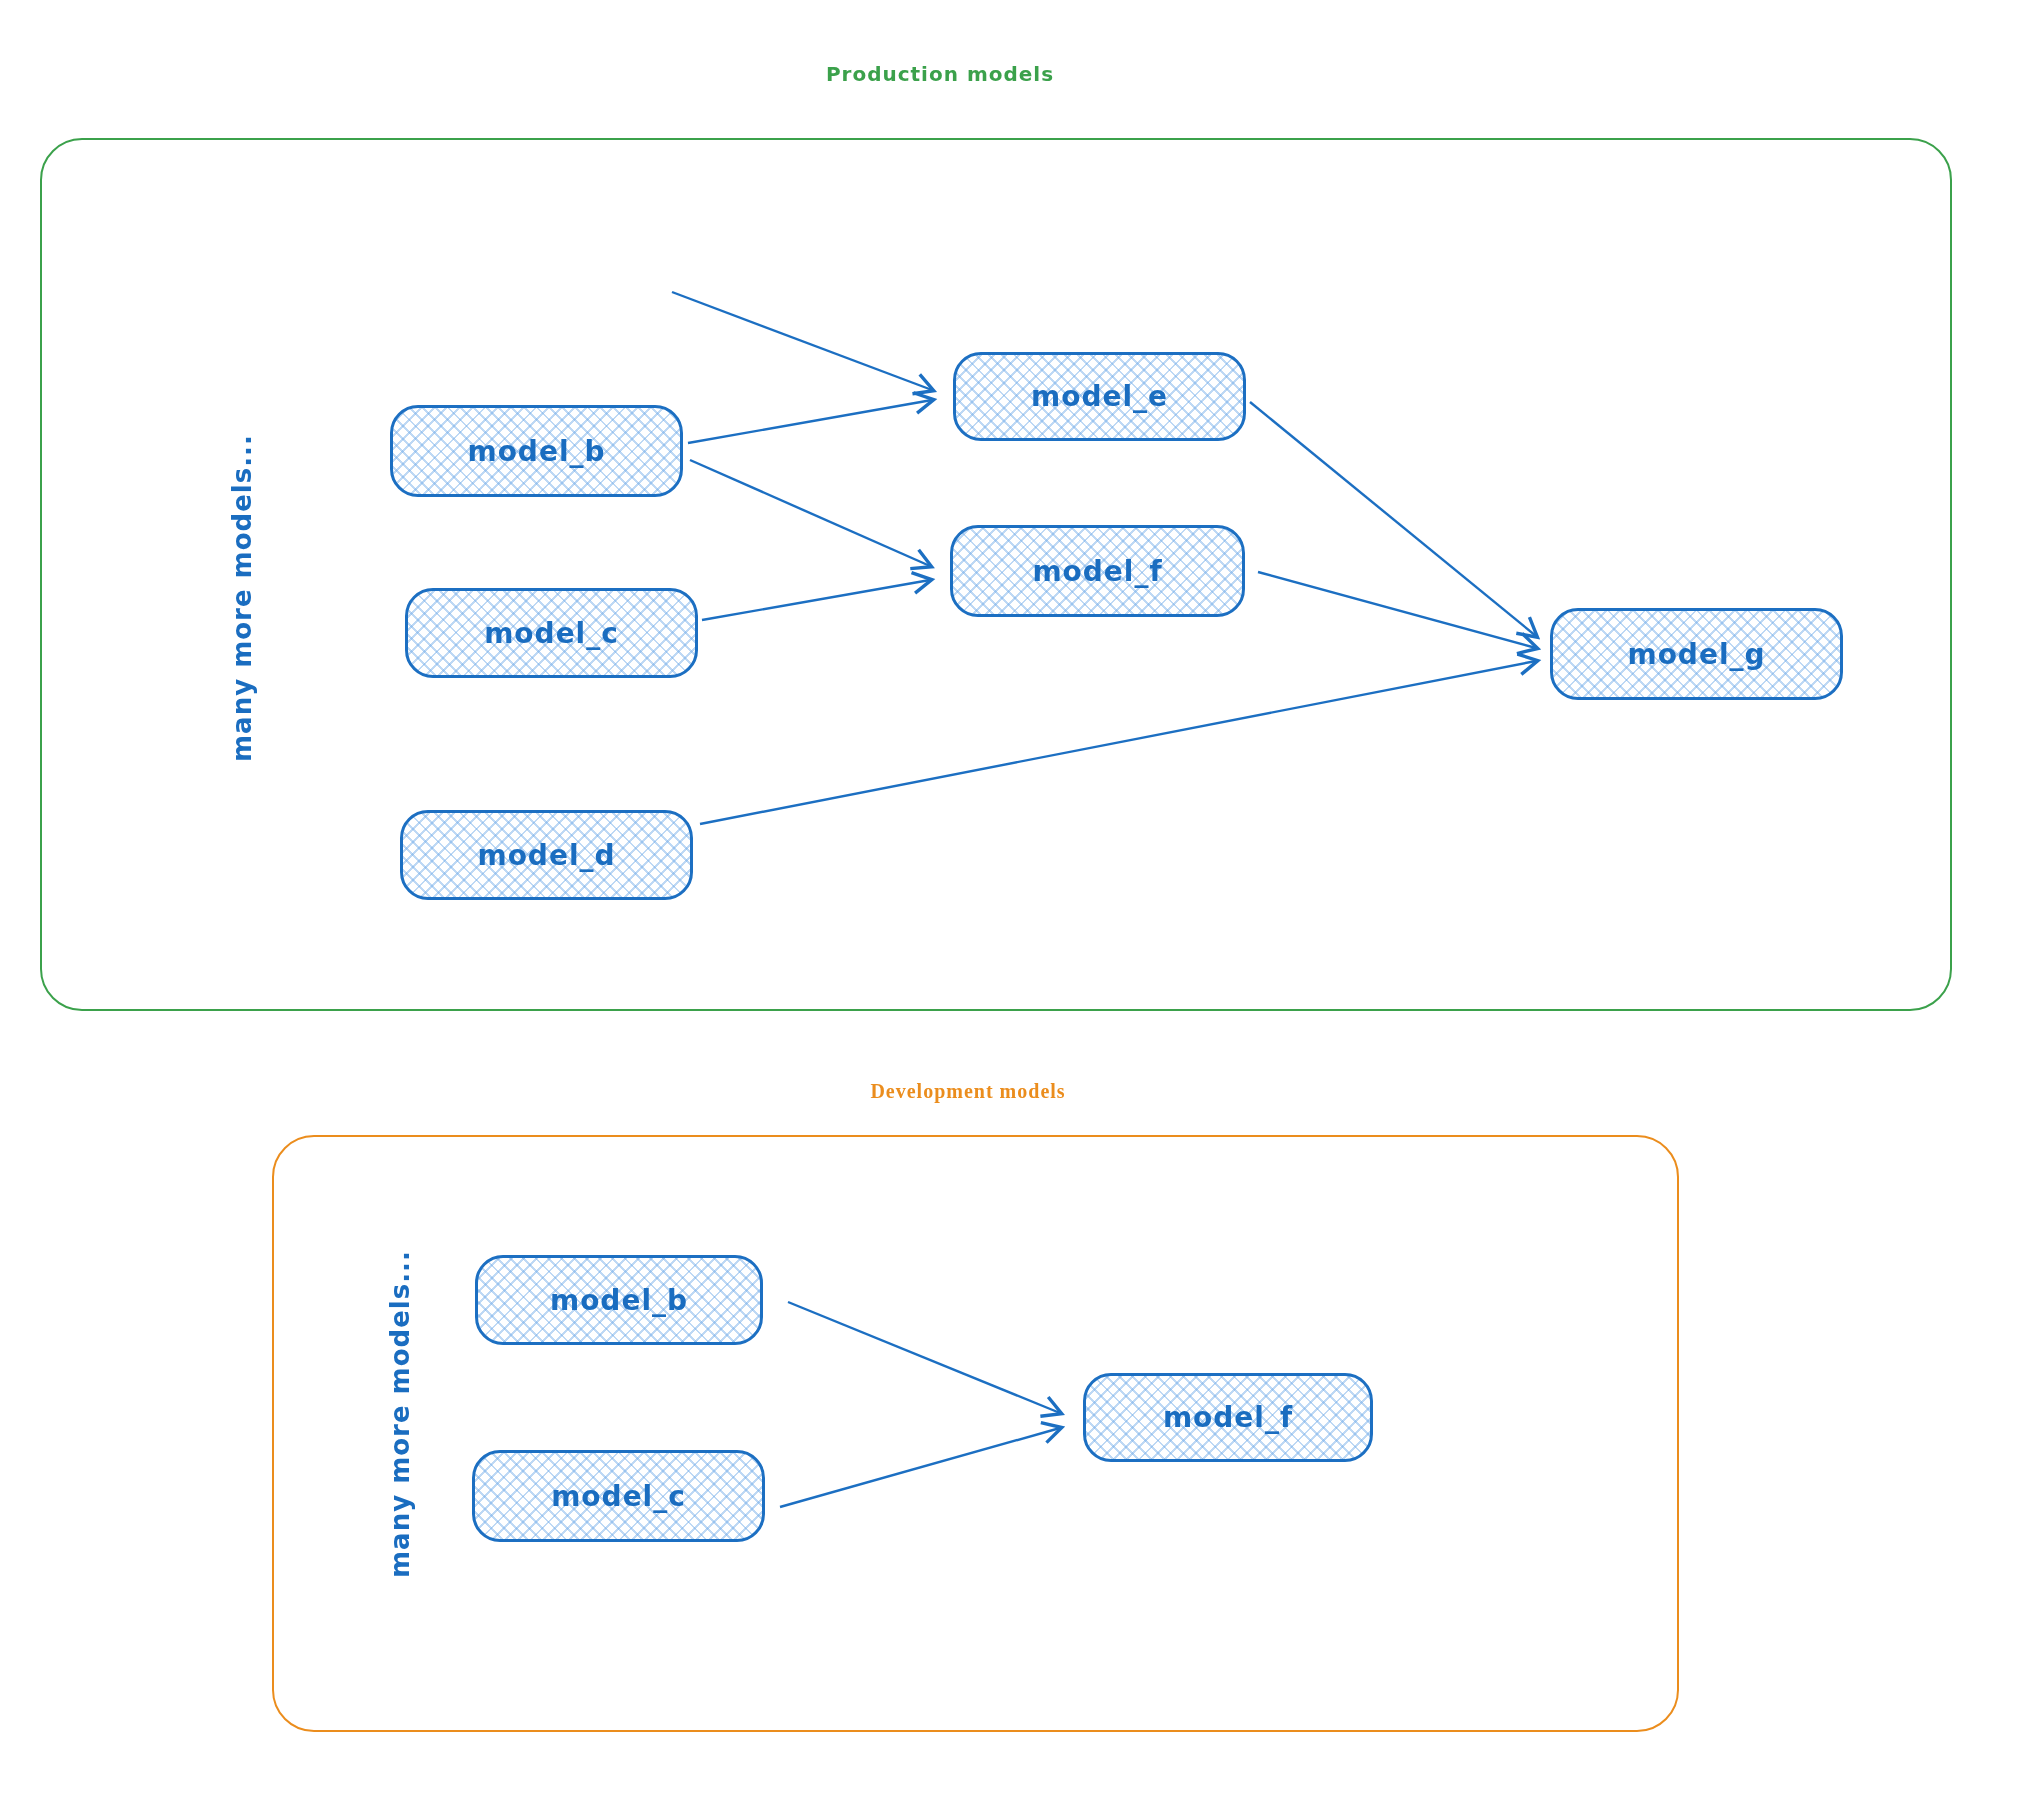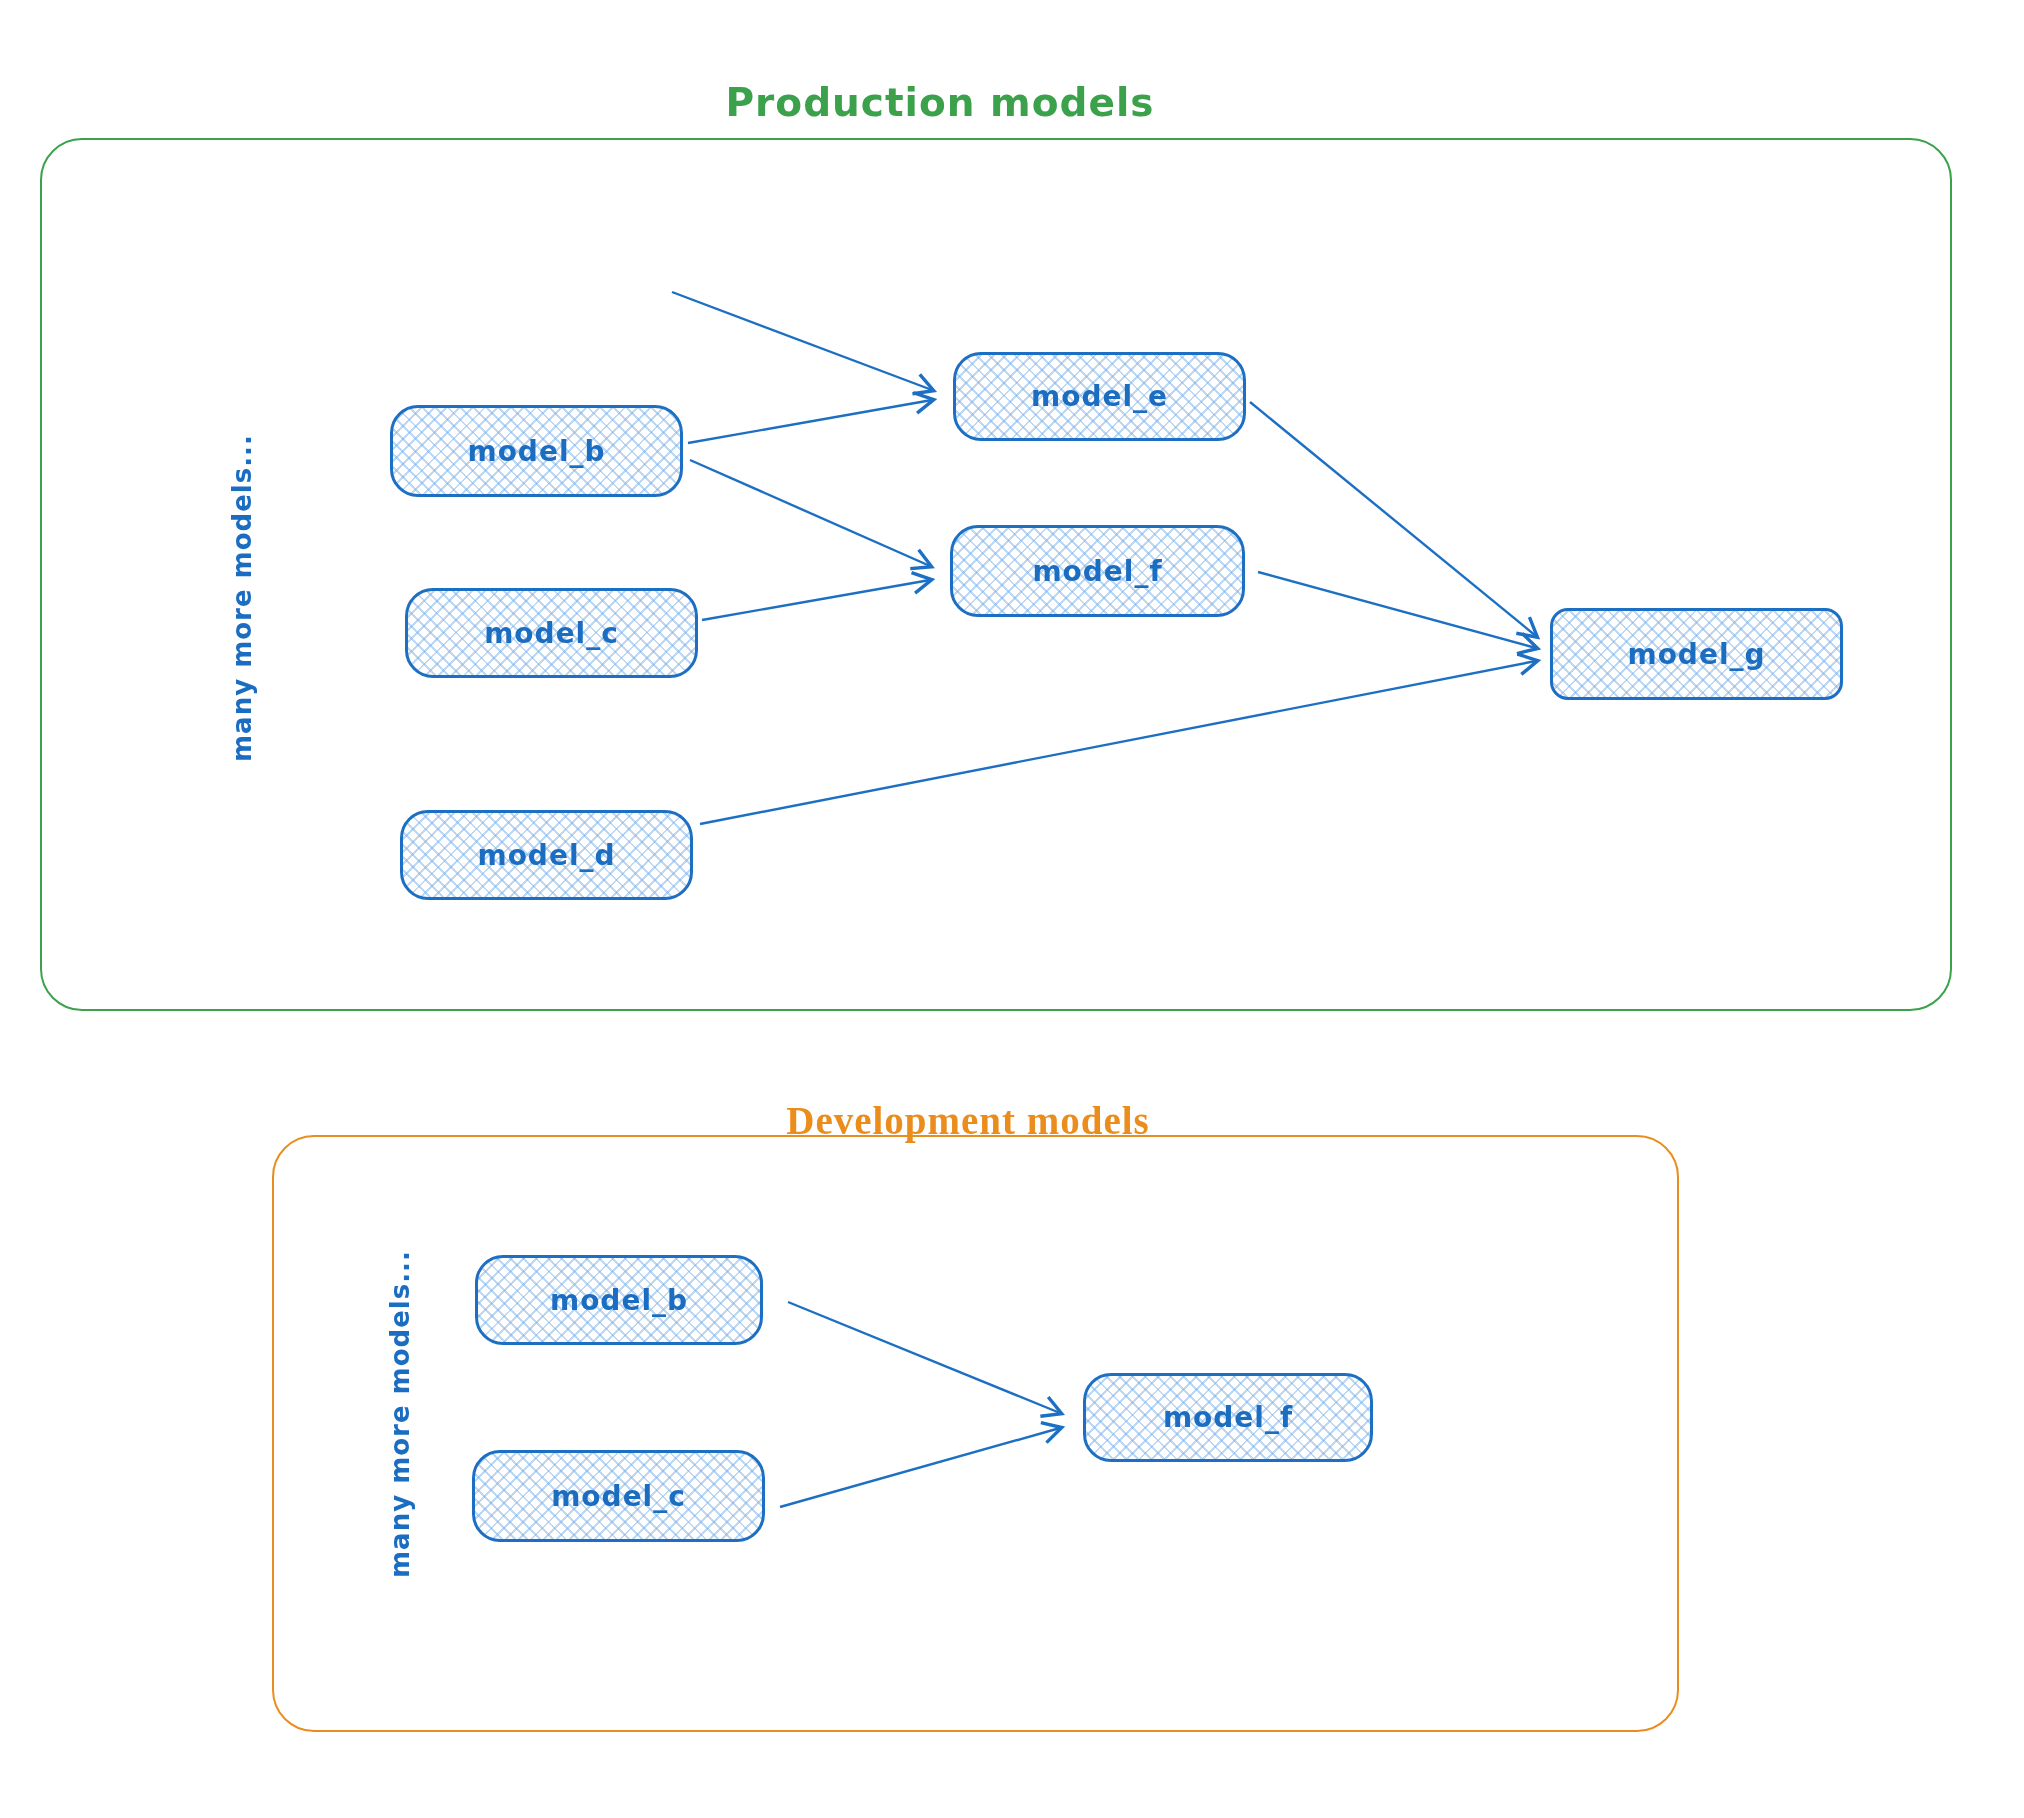--- a/index.html
+++ b/index.html
@@ -13,25 +13,24 @@
     position:relative;
     width:2024px;
     height:1818px;
     background:#ffffff;
     font-family:"DejaVu Sans", sans-serif;
     overflow:hidden;
   }
   .section-title{
     position:absolute;
     transform:translateX(-50%);
-    font-size:39px;
+    font-size:20px;
     font-weight:bold;
     letter-spacing:1px;
     white-space:nowrap;
-    margin-top:18px;
   }
   .prod-title{color:var(--green);left:940px;top:62px;}
   .dev-title{color:var(--orange);left:968px;top:1080px;font-family:Liberation Serif, serif;}
   .frame{
     position:absolute;
     border-radius:42px;
     background:transparent;
   }
   .prod-frame{
     left:40px;top:138px;width:1908px;height:869px;
@@ -126,21 +125,21 @@
   <div class="node" style="left:390px;top:405px;width:293px;height:92px;">model_b</div>
 
   <div class="node" style="left:405px;top:588px;width:293px;height:90px;">model_c</div>
 
   <div class="node" style="left:400px;top:778px;width:293px;height:90px;margin-top:32px;">model_d</div>
 
   <div class="node" style="left:953px;top:352px;width:293px;height:89px;">model_e</div>
 
   <div class="node" style="left:950px;top:525px;width:295px;height:92px;">model_f</div>
 
-  <div class="node" style="left:1550px;top:608px;width:293px;height:92px;border-radius:18px;">model_g</div>
+  <div class="node" style="left:1550px;top:608px;width:293px;height:92px;">model_g</div>
 
   <div class="node" style="left:475px;top:1255px;width:288px;height:90px;">model_b</div>
 
   <div class="node" style="left:472px;top:1450px;width:293px;height:92px;">model_c</div>
 
   <div class="node" style="left:1083px;top:1373px;width:290px;height:89px;">model_f</div>
 
 </div>
 
 </body></html>

